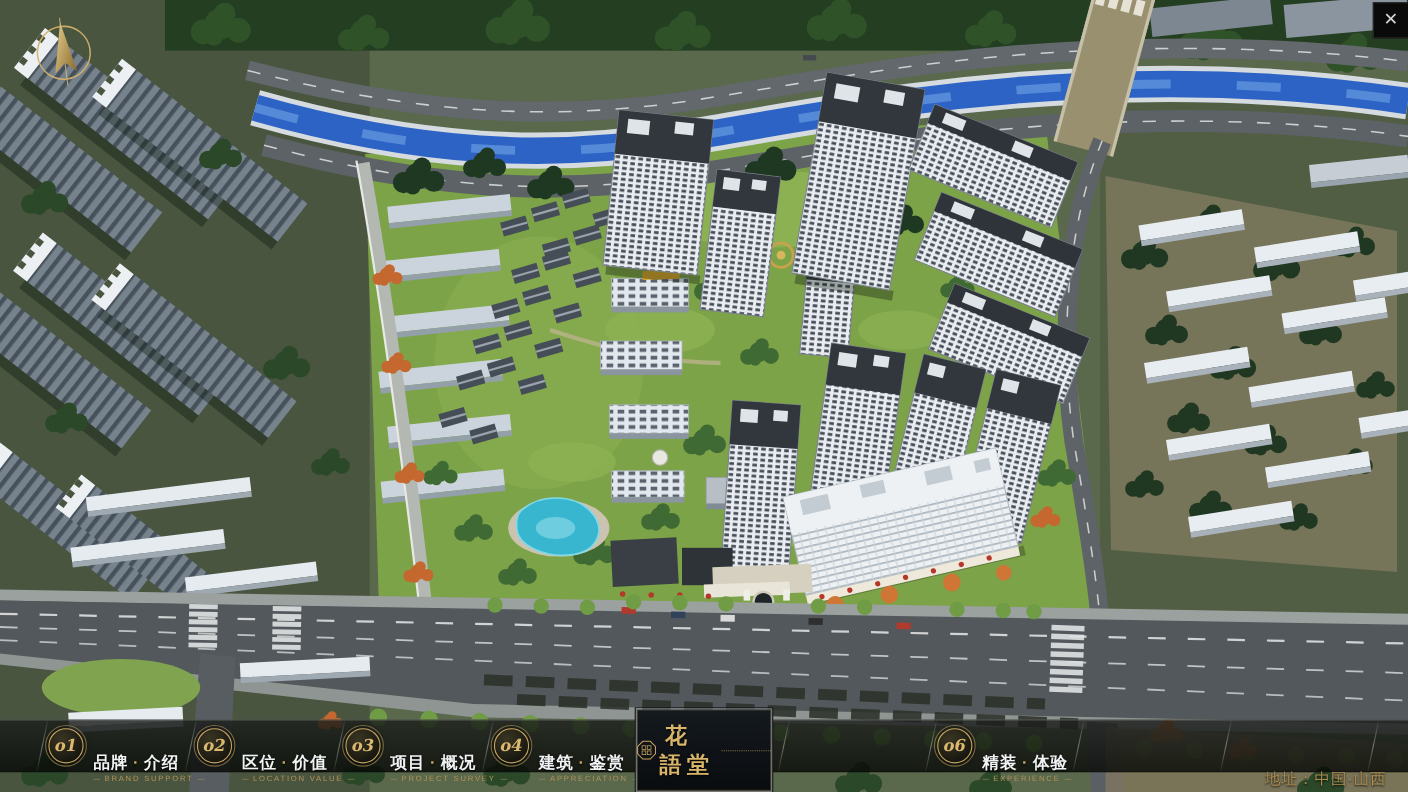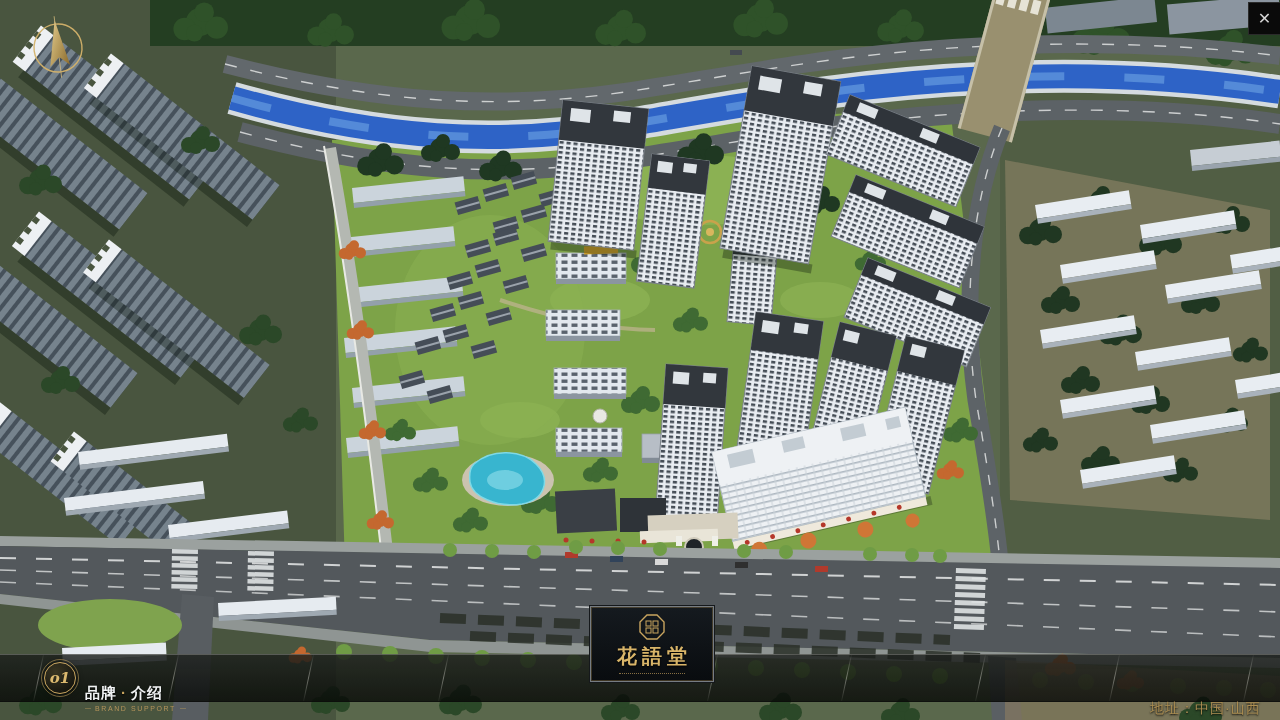--- a/index.html
+++ b/index.html
@@ -24,24 +24,24 @@
     box-shadow:0 0 6px rgba(0,0,0,.7);}
   .txt{display:flex;flex-direction:column;min-width:0;}
   .zh{font-size:15px;font-weight:bold;color:#f0f2f3;letter-spacing:1px;white-space:nowrap;
     text-shadow:0 1px 2px rgba(0,0,0,.9);margin-top:40px;}
   .zh .dot{color:var(--gold);margin:0 4px;}
   .en{margin-top:2px;font-size:7px;letter-spacing:1.6px;color:var(--gold-dim);
     white-space:nowrap;display:flex;align-items:center;gap:4px;}
   .en::before,.en::after{content:"";flex:1;height:1px;min-width:6px;background:rgba(180,150,90,.45);}
 
   
-  #logo{position:absolute;left:578px;top:606px;width:122px;height:74px;cursor:pointer;
+  #logo{position:absolute;left:578px;top:644px;width:122px;height:74px;cursor:pointer;
     background:linear-gradient(180deg,#151a1f,#090c0f);
     border:1px solid #767c82;box-shadow:0 0 0 1px #15181b, inset 0 0 0 1px rgba(201,165,95,.28);
-    display:flex;flex-direction:column;align-items:center;justify-content:center;gap:3px;margin-left:12px;}
+    display:flex;flex-direction:row;align-items:center;justify-content:center;gap:3px;}
   #logo .title{font-family:"DejaVu Serif",serif;font-weight:bold;font-size:20px;
     color:#d9b569;letter-spacing:5px;text-indent:5px;text-shadow:0 1px 2px #000;}
   #logo .rule{width:66px;height:0;border-top:1px dotted rgba(201,165,95,.65);}
 
   
   #closebtn{position:absolute;left:1248px;top:2px;width:31px;height:31px;background:#0a0a0a;
     color:#d4d4d4;font-size:16px;line-height:31px;text-align:center;cursor:pointer;
     border:1px solid #2b2b2b;}
   #address{position:absolute;left:1150px;top:700px;font-size:14px;letter-spacing:1px;
     color:#ab8d52;text-shadow:0 1px 2px #000;white-space:nowrap;}
@@ -719,20 +719,48 @@
       <div class="sep" style="left:1114px"></div>
   <div class="sep" style="left:1248px"></div>
 
   <div class="cell" style="left:44px">
     <div class="num">o1</div>
     <div class="txt">
           <div class="zh"><span>品牌</span><span class="dot">·</span><span>介绍</span></div>
     <div class="en">BRAND SUPPORT</div>
         </div>
   </div>
+  <div class="cell" style="left:179px">
+    <div class="num">o2</div>
+    <div class="txt">
+          <div class="zh"><span>区位</span><span class="dot">·</span><span>价值</span></div>
+    <div class="en">LOCATION VALUE</div>
+        </div>
+  </div>
+  <div class="cell" style="left:314px">
+    <div class="num">o3</div>
+    <div class="txt">
+          <div class="zh"><span>项目</span><span class="dot">·</span><span>概况</span></div>
+    <div class="en">PROJECT SURVEY</div>
+        </div>
+  </div>
+  <div class="cell" style="left:449px">
+    <div class="num">o4</div>
+    <div class="txt">
+          <div class="zh"><span>建筑</span><span class="dot">·</span><span>鉴赏</span></div>
+    <div class="en">APPRECIATION</div>
+        </div>
+  </div>
+  <div class="cell" style="left:852px">
+    <div class="num">o6</div>
+    <div class="txt">
+          <div class="zh"><span>精装</span><span class="dot">·</span><span>体验</span></div>
+    <div class="en">EXPERIENCE</div>
+        </div>
+  </div>
 </div>
 
 <div id="logo">
   <svg width="26" height="26" viewBox="0 0 26 26">
     <polygon points="8,1 18,1 25,8 25,18 18,25 8,25 1,18 1,8" fill="none" stroke="#c9a55f" stroke-width="1.4"></polygon>
     <g stroke="#c9a55f" stroke-width="1">
       <rect x="7" y="7" width="5" height="5" fill="none"></rect>
           <rect x="14" y="7" width="5" height="5" fill="none"></rect>
       <rect x="7" y="14" width="5" height="5" fill="none"></rect>
           <rect x="14" y="14" width="5" height="5" fill="none"></rect>

